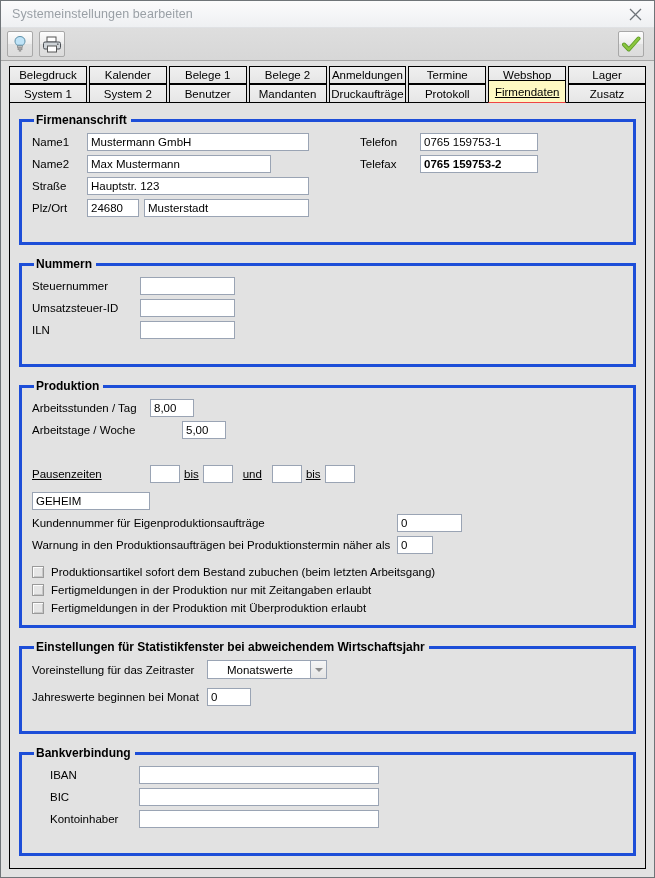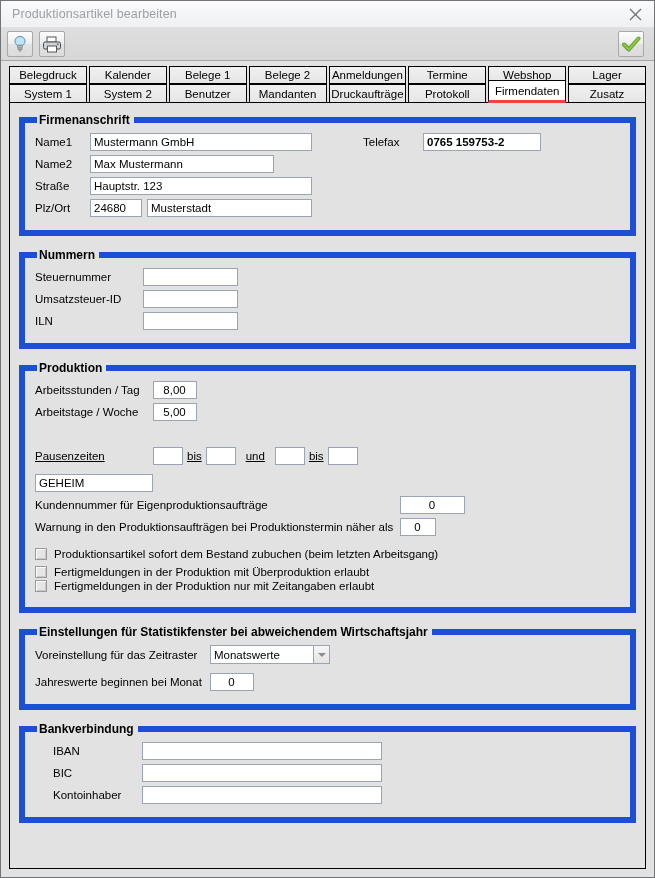--- a/index.html
+++ b/index.html
@@ -105,80 +105,81 @@
     color: #000;
     display: flex;
     align-items: center;
     justify-content: center;
     white-space: nowrap;
     overflow: hidden;
   }
   .tab:last-child { margin-right: 0; }
   .tab-row.row1 .tab { border-bottom: 1px solid #000; }
   .tab.active {
-    background: #ffffff;
-    border-bottom: 3px solid #ef4444;
+    background: #fef9c3;
+    border-bottom: 1px solid #ef4444;
     margin-top: -4px;
     height: 23px;
     position: relative;
     z-index: 4;
+    text-decoration: underline;
   }
 
   .panel {
     flex: 1;
     background: #e2e2e2;
     border: 1px solid #000;
     border-top: 1px solid #000;
     margin-top: -1px;
     position: relative;
     z-index: 1;
     padding: 10px 9px 0 9px;
     overflow: hidden;
   }
 
   
   fieldset.group {
-    border: 6px solid #1d4ed8;
+    border: 3px solid #1d4ed8;
     border-radius: 0;
     margin: 0 0 12px 0;
     padding: 6px 10px 9px 10px;
     background: transparent;
   }
   fieldset.group > legend {
     font-size: 12px;
     font-weight: bold;
     color: #000;
     padding: 0 4px 0 2px;
     margin-left: 2px;
   }
 
   .row {
     display: flex;
     align-items: center;
     margin-bottom: 4px;
   }
-  .row:last-child { margin-bottom: 4px; }
+  .row:last-child { margin-bottom: 16px; }
 
   .lbl {
     font-size: 11.5px;
     color: #000;
     white-space: nowrap;
   }
 
   input.tf {
     font-family: "Liberation Sans", sans-serif;
     font-size: 11.5px;
     color: #000;
     background: #ffffff;
     border: 1px solid #9aa4b4;
     height: 18px;
     padding: 0 3px;
     outline: none;
   }
-  input.tf.num { text-align: center; padding-right: 4px; }
+  input.tf.num { text-align: left; padding-right: 4px; }
 
   .chkrow {
     display: flex;
     align-items: center;
     margin-bottom: 6px;
   }
   .chkbox {
     width: 12px; height: 12px;
     background: #e6e6e6;
     border: 1px solid #9a9a9a;
@@ -193,21 +194,21 @@
     width: 120px;
   }
   .combo-field {
     flex: 1;
     background: #fff;
     border: 1px solid #9aa4b4;
     border-right: none;
     font-size: 11.5px;
     display: flex;
     align-items: center;
-    padding-left: 3px;
+    padding-left: 19px;
   }
   .combo-btn {
     width: 17px;
     background: linear-gradient(to bottom, #f6f6f6 0%, #e4e4e4 100%);
     border: 1px solid #9aa4b4;
     display: flex;
     align-items: center;
     justify-content: center;
   }
   .combo-arrow {
@@ -216,21 +217,21 @@
     border-right: 4px solid transparent;
     border-top: 4px solid #8d8d8d;
   }
 </style>
 </head>
 <body>
 
 <div class="window">
 
   <div class="titlebar">
-    <div class="title-text">Produktionsartikel bearbeiten</div>
+    <div class="title-text">Systemeinstellungen bearbeiten</div>
     <div class="close-btn">
       <svg width="13" height="13" viewBox="0 0 13 13">
         <line x1="1" y1="1" x2="12" y2="12" stroke="#6d7378" stroke-width="1.2"></line>
         <line x1="12" y1="1" x2="1" y2="12" stroke="#6d7378" stroke-width="1.2"></line>
       </svg>
     </div>
   </div>
 
   <div class="toolbar">
     <div class="tool-btn">
@@ -302,20 +303,24 @@
               <input class="tf" style="width: 222px;" value="Hauptstr. 123">
             </div>
             <div class="row">
               <span class="lbl" style="width:55px;">Plz/Ort</span>
               <input class="tf" style="width: 52px;" value="24680">
               <input class="tf" style="width: 165px; margin-left: 5px;" value="Musterstadt">
             </div>
           </div>
           <div style="flex:none; margin-left:28px;">
             <div class="row">
+              <span class="lbl" style="width:60px;">Telefon</span>
+              <input class="tf" style="width: 118px;" value="0765 159753-1">
+            </div>
+            <div class="row">
               <span class="lbl" style="width:60px;">Telefax</span>
               <input class="tf" style="width: 118px; font-weight: bold;" value="0765 159753-2">
             </div>
           </div>
         </div>
       </fieldset>
 
       <fieldset class="group">
         <legend>Nummern</legend>
         <div class="row">
@@ -334,21 +339,21 @@
 
       <fieldset class="group">
         <legend>Produktion</legend>
 
         <div class="row">
           <span class="lbl" style="width:118px;">Arbeitsstunden / Tag</span>
           <input class="tf num" style="width: 44px;" value="8,00">
         </div>
         <div class="row">
           <span class="lbl" style="width:118px;">Arbeitstage / Woche</span>
-          <input class="tf num" style="width: 44px;" value="5,00">
+          <input class="tf num" style="width: 44px; margin-left: 32px;" value="5,00">
         </div>
 
         <div class="row" style="margin-top:26px; margin-bottom:9px;text-decoration:underline;">
           <span class="lbl" style="width:118px;">Pausenzeiten</span>
           <input class="tf" style="width: 30px;" value="">
           <span class="lbl" style="margin:0 4px;">bis</span>
           <input class="tf" style="width: 30px;" value="">
           <span class="lbl" style="margin:0 10px;">und</span>
           <input class="tf" style="width: 30px;" value="">
           <span class="lbl" style="margin:0 4px;">bis</span>
@@ -364,27 +369,27 @@
         </div>
         <div class="row" style="margin-bottom:12px;">
           <span class="lbl" style="width:365px;">Warnung in den Produktionsaufträgen bei Produktionstermin näher als</span>
           <input class="tf num" style="width: 36px;" value="0">
         </div>
 
         <div class="chkrow">
           <span class="chkbox"></span>
           <span class="lbl">Produktionsartikel sofort dem Bestand zubuchen (beim letzten Arbeitsgang)</span>
         </div>
+        <div class="chkrow">
+          <span class="chkbox"></span>
+          <span class="lbl">Fertigmeldungen in der Produktion nur mit Zeitangaben erlaubt</span>
+        </div>
         <div class="chkrow" style="margin-bottom:2px;">
           <span class="chkbox"></span>
           <span class="lbl">Fertigmeldungen in der Produktion mit Überproduktion erlaubt</span>
-        </div>
-        <div class="chkrow">
-          <span class="chkbox"></span>
-          <span class="lbl">Fertigmeldungen in der Produktion nur mit Zeitangaben erlaubt</span>
         </div>
       </fieldset>
 
       <fieldset class="group">
         <legend>Einstellungen für Statistikfenster bei abweichendem Wirtschaftsjahr</legend>
         <div class="row" style="margin-bottom:9px;">
           <span class="lbl" style="width:175px;">Voreinstellung für das Zeitraster</span>
           <div class="combo">
             <div class="combo-field">Monatswerte</div>
             <div class="combo-btn">

